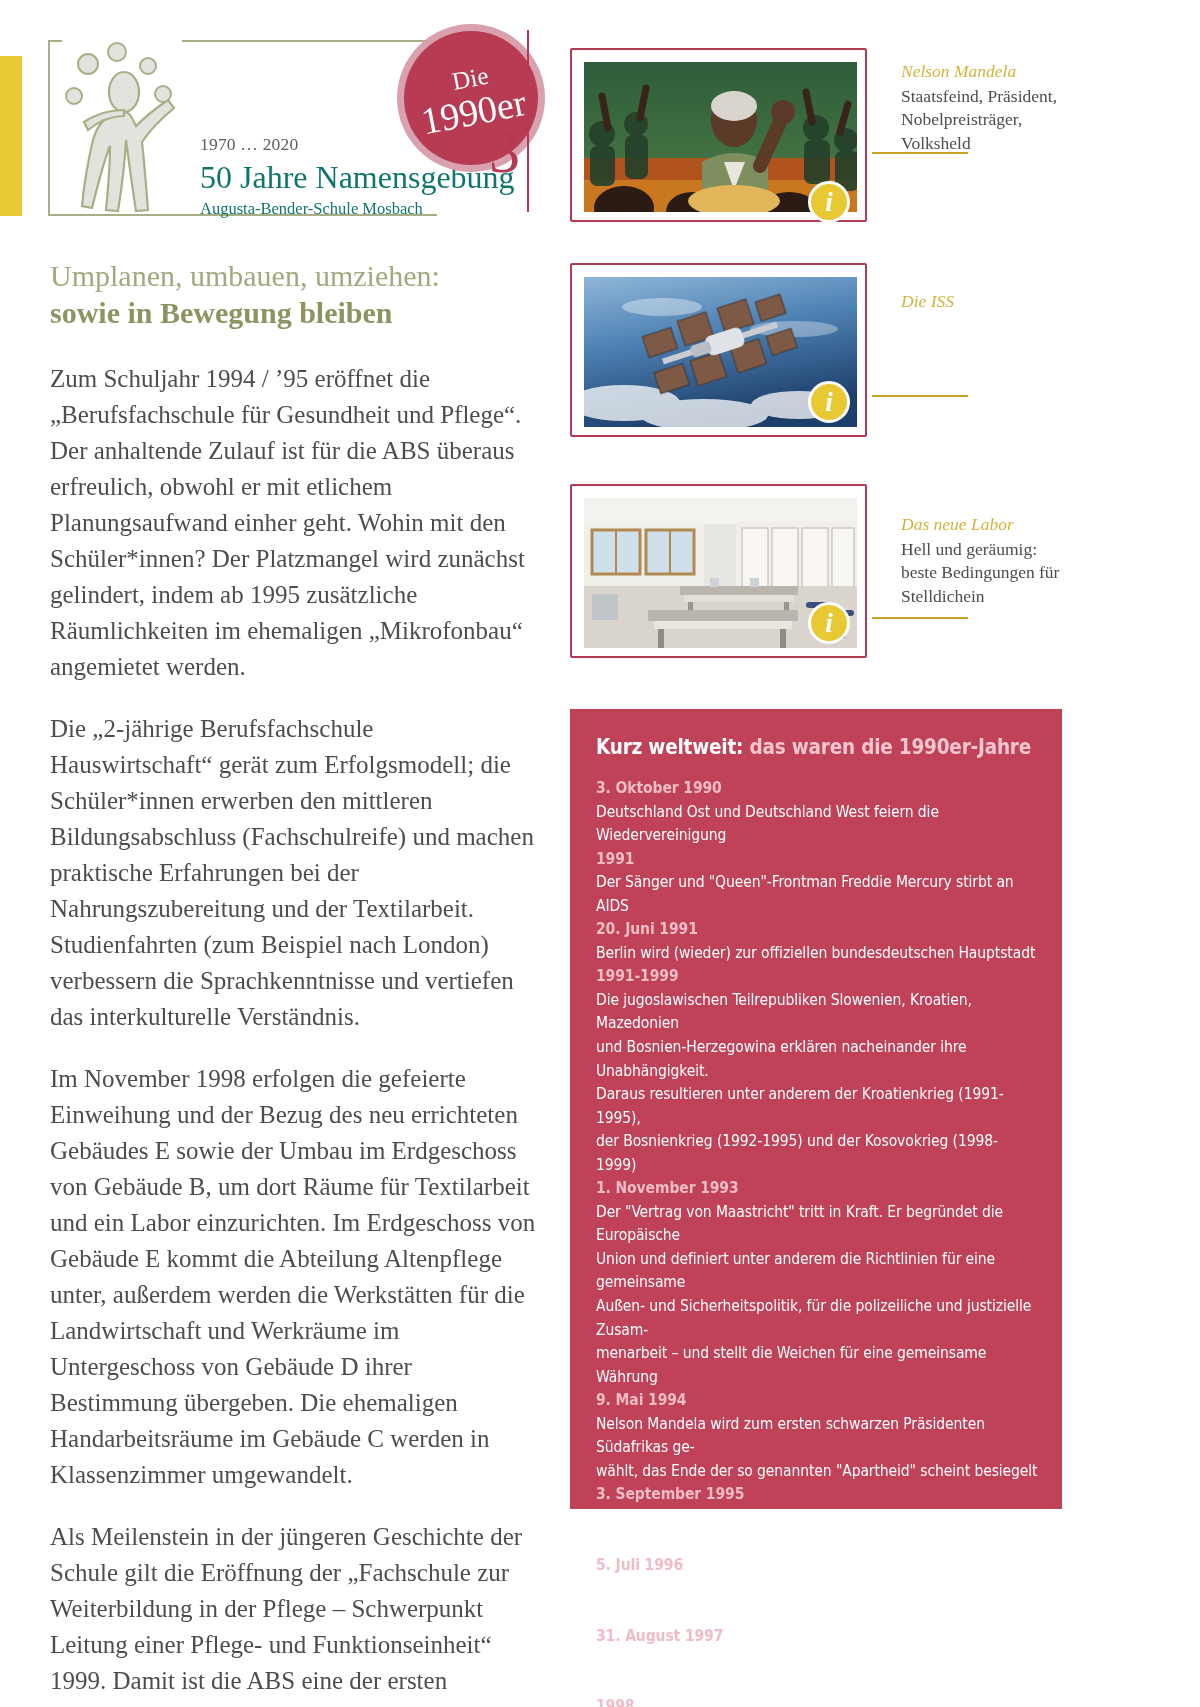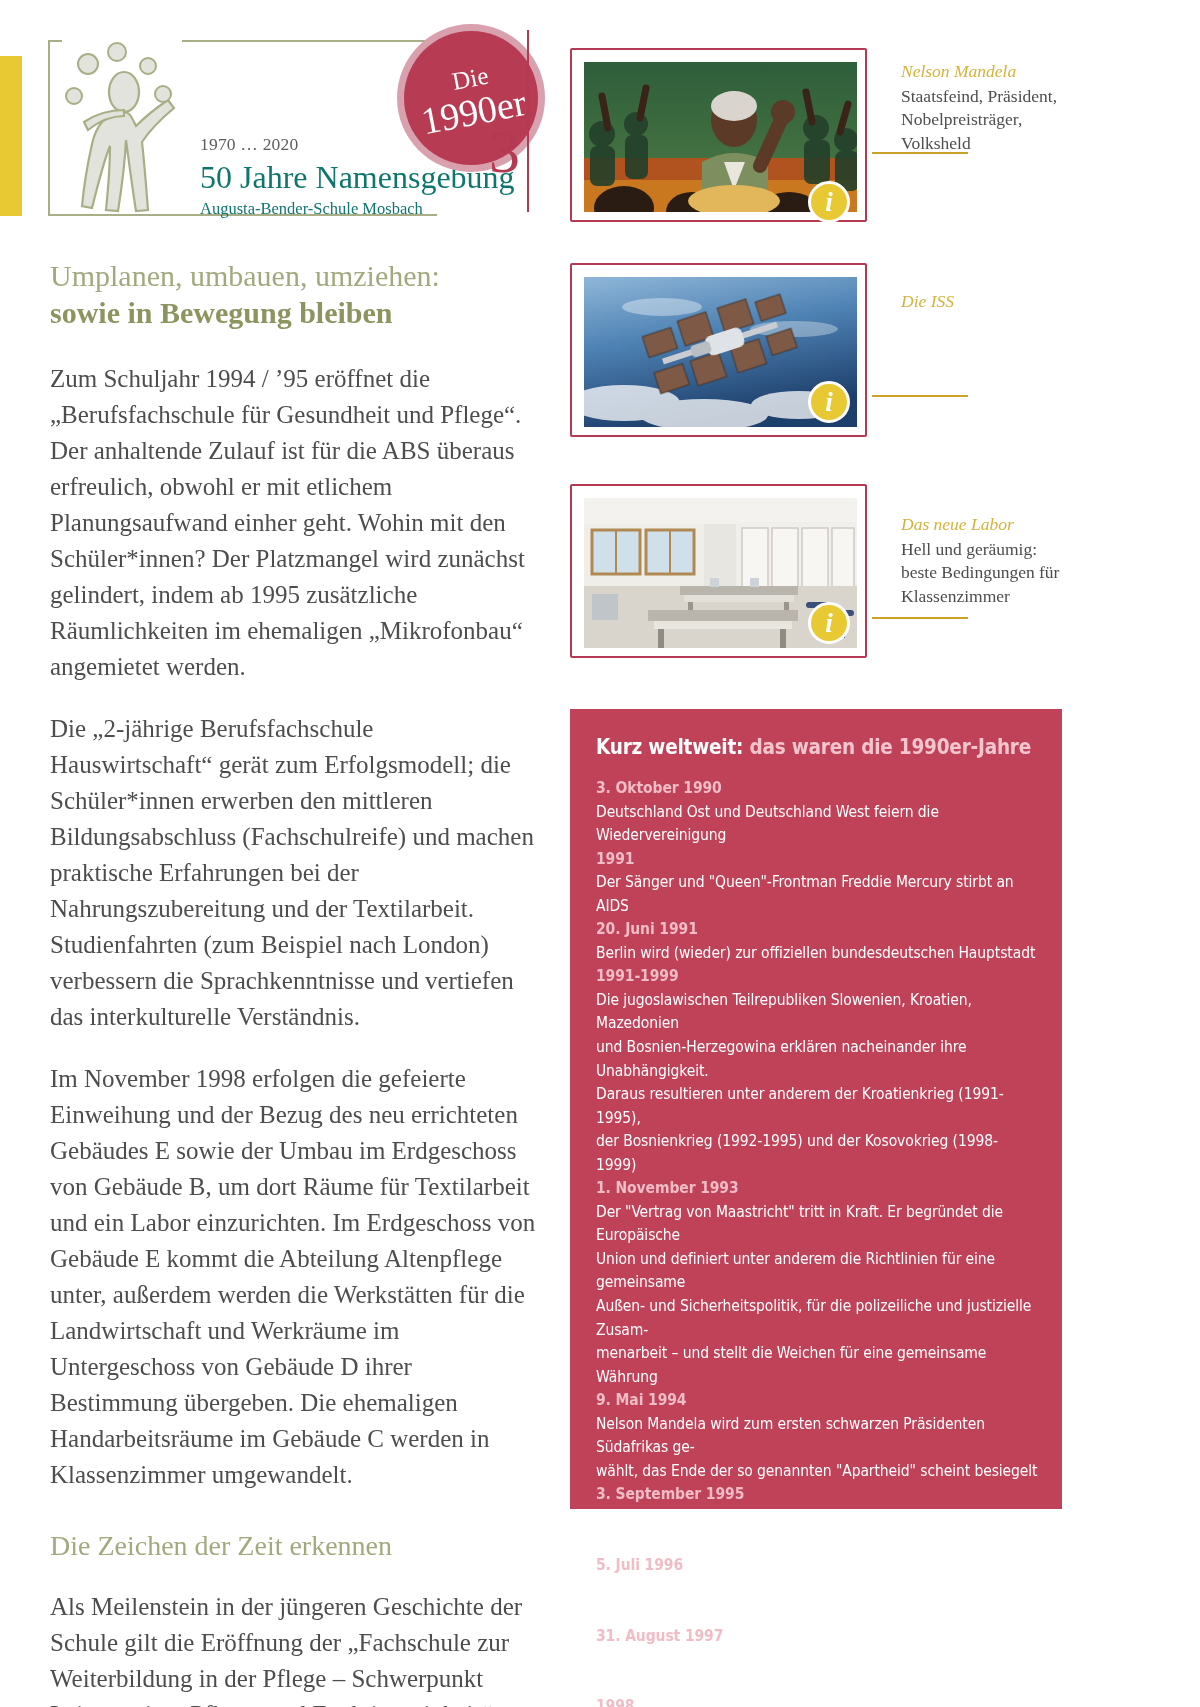--- a/index.html
+++ b/index.html
@@ -296,21 +296,20 @@
 <div class="page-number">3</div>
 
 <div class="article">
   <h1 class="title-line1">Umplanen, umbauen, umziehen:</h1>
   <h1 class="title-line2">sowie in Bewegung bleiben</h1>
 
   <p class="body">Zum Schuljahr 1994 / ’95 eröffnet die „Berufsfachschule für Gesundheit und Pflege“. Der anhaltende Zulauf ist für die ABS überaus erfreulich, obwohl er mit etlichem Planungsaufwand einher geht. Wohin mit den Schüler*innen? Der Platzmangel wird zunächst gelindert, indem ab 1995 zusätzliche Räumlichkeiten im ehemaligen „Mikrofonbau“ angemietet werden.</p>
   <p class="body">Die „2-jährige Berufsfachschule Hauswirtschaft“ gerät zum Erfolgsmodell; die Schüler*innen erwerben den mittleren Bildungsabschluss (Fachschulreife) und machen praktische Erfahrungen bei der Nahrungszubereitung und der Textilarbeit. Studienfahrten (zum Beispiel nach London) verbessern die Sprachkenntnisse und vertiefen das interkulturelle Verständnis.</p>
   <p class="body">Im November 1998 erfolgen die gefeierte Einweihung und der Bezug des neu errichteten Gebäudes E sowie der Umbau im Erdgeschoss von Gebäude B, um dort Räume für Textilarbeit und ein Labor einzurichten. Im Erdgeschoss von Gebäude E kommt die Abteilung Altenpflege unter, außerdem werden die Werkstätten für die Landwirtschaft und Werkräume im Untergeschoss von Gebäude D ihrer Bestimmung übergeben. Die ehemaligen Handarbeitsräume im Gebäude C werden in Klassenzimmer umgewandelt.</p>
 
-  <h2 class="subhead">Die Zeichen der Zeit erkennen</h2>
 
   <p class="body">Als Meilenstein in der jüngeren Geschichte der Schule gilt die Eröffnung der „Fachschule zur Weiterbildung in der Pflege – Schwerpunkt Leitung einer Pflege- und Funktionseinheit“ 1999. Damit ist die ABS eine der ersten öffentlichen Schulen landesweit, die im Pflegebereich eine attraktive Weiterbildungsmöglichkeit anbieten.</p>
 </div>
 
 <div class="photo-card" style="left:570px; top:48px; width:297px; height:174px;">
   <div class="thumb">
     <svg width="273" height="150" viewBox="0 0 273 150" xmlns="http://www.w3.org/2000/svg">
       <defs>
         <linearGradient id="mb-sky" x1="0" y1="0" x2="0" y2="1">
           <stop offset="0%" stop-color="#2e5e3a"></stop>
@@ -458,21 +457,21 @@
         <rect x="166" y="80" width="9" height="9"></rect>
         <rect x="8" y="96" width="26" height="26" fill="#bfc5c9"></rect>
       </g>
     </svg>
   </div>
   <div class="info-dot" style="left:236px; bottom:12px;">i</div>
 </div>
 <div class="leader-line" style="left:872px; top:617px; width:96px;"></div>
 <div class="caption" style="left:901px; top:513px;">
   <div class="cap-title">Das neue Labor</div>
-  <div class="cap-body">Hell und geräumig: beste Bedingungen für Klassenzimmer</div>
+  <div class="cap-body">Hell und geräumig: beste Bedingungen für Stelldichein</div>
 </div>
 
 <div class="notes">
   <div class="notes-head">
     <span class="lead">Kurz weltweit:</span>
     <span class="rest">das waren die 1990er-Jahre</span>
   </div>
   <div class="notes-list">
       <div class="note-date">3. Oktober 1990</div>
       <div class="note-text">Deutschland Ost und Deutschland West feiern die Wiedervereinigung</div>

